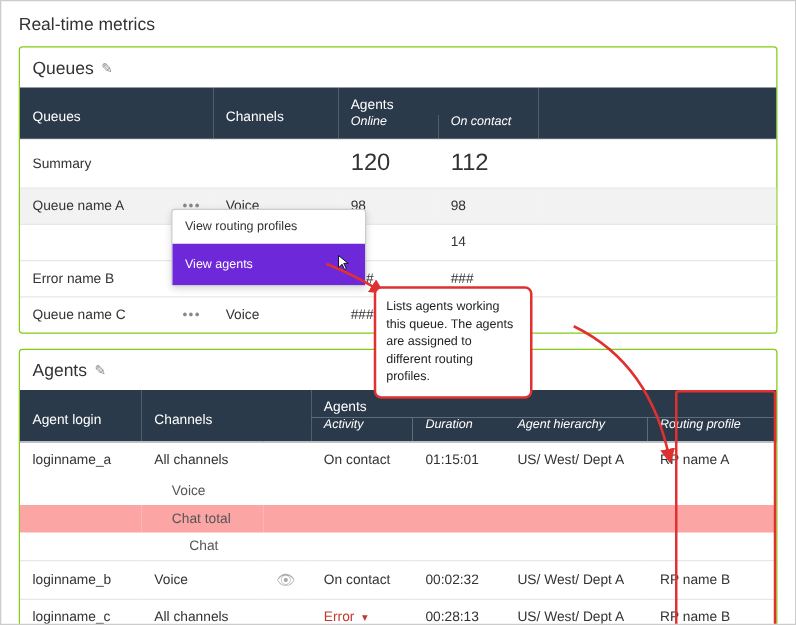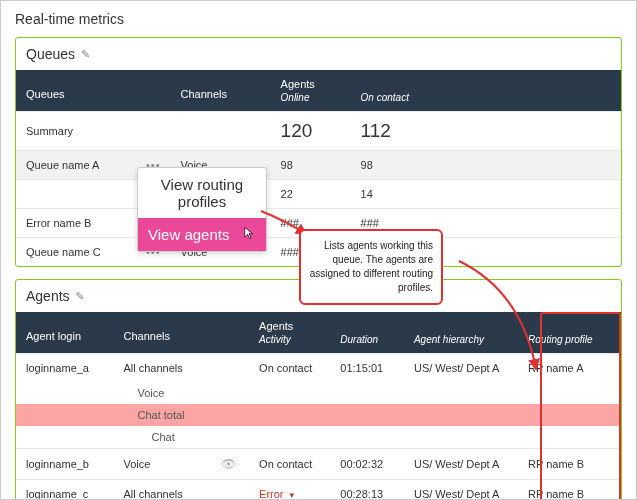--- a/index.html
+++ b/index.html
@@ -70,55 +70,55 @@
   tr.summary td { font-weight: 400; }
   tr.highlight td { background: #f2f2f2; }
   .big-num {
     font-size: 19px;
   }
   .kebab { color: #888; letter-spacing: 1px; cursor: pointer; }
   .popover {
     position: absolute;
     top: 166px;
     left: 136px;
-    width: 130px;
+    width: 156px;
     background: #fff;
     border: 1px solid #ccc;
     border-radius: 3px;
     box-shadow: 0 2px 6px rgba(0,0,0,0.15);
     z-index: 10;
-    font-size: 15px;
+    font-size: 10px;
     text-align: center;
   }
   .popover-item {
     padding: 8px 10px;
     cursor: pointer;
     display: flex;
     align-items: center;
     justify-content: space-between;
   }
   .popover-item.sel {
-    background: #ec4899;
+    background: #6d28d9;
     color: #fff;
   }
   .cursor-icon {
     font-size: 12px;
   }
   .annotation-box {
     position: absolute;
     top: 228px;
     left: 298px;
-    width: 144px;
+    width: 127px;
     border: 2px solid #e03030;
     border-radius: 6px;
     background: #fff;
     padding: 8px;
     font-size: 10px;
     line-height: 1.4;
-    text-align: right;
+    text-align: left;
     z-index: 12;
     color: #222;
   }
   .anno-outline {
     position: absolute;
     border: 2px solid #e03030;
     border-radius: 3px;
     z-index: 5;
     pointer-events: none;
   }

